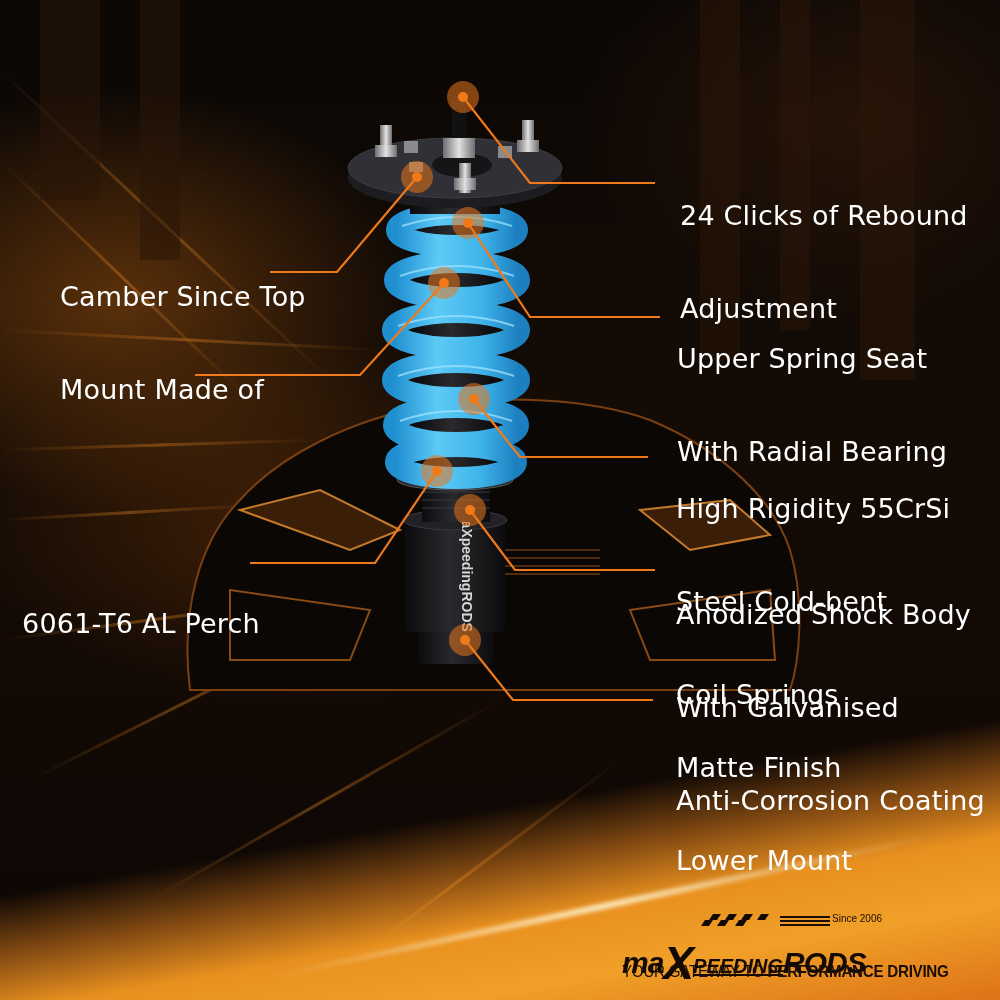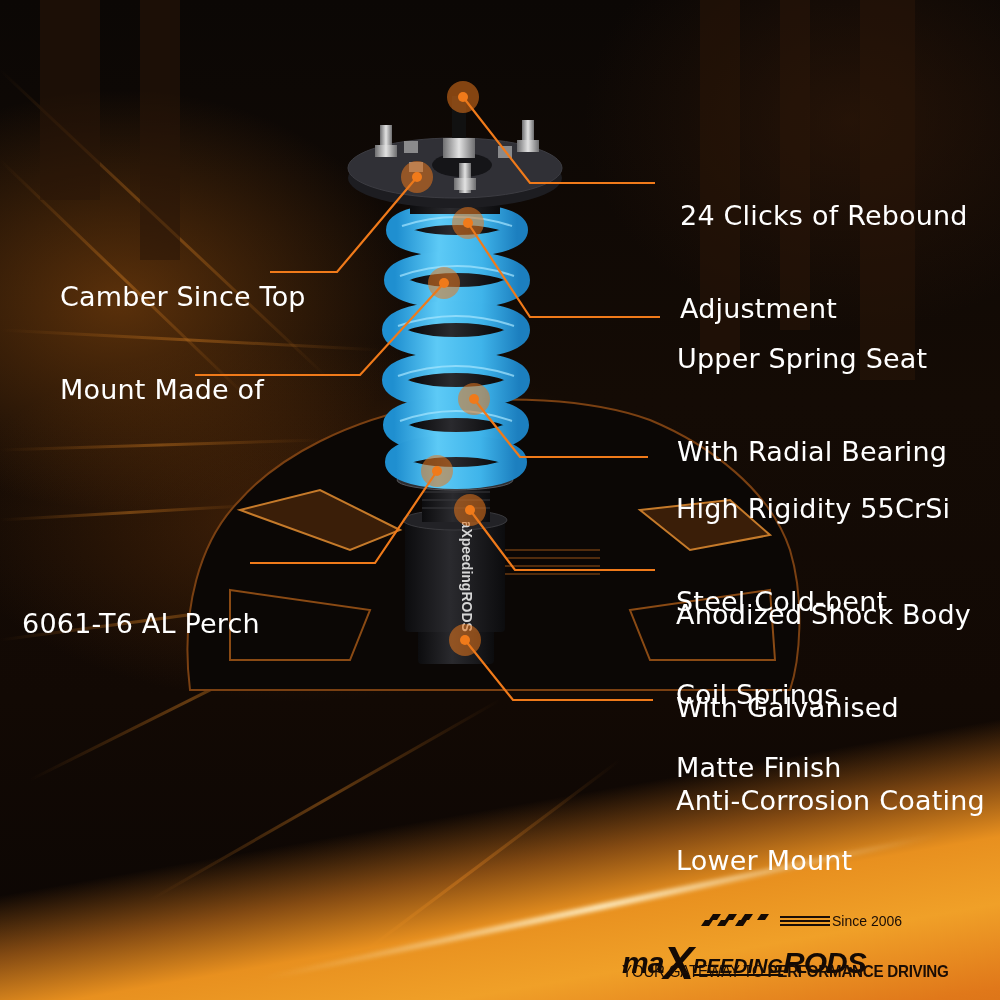--- a/index.html
+++ b/index.html
@@ -18,21 +18,21 @@
   }
   .bottom-glint { position:absolute; left:250px; bottom:90px; width:700px; height:6px; border-radius:50%;
     background: linear-gradient(90deg, transparent, rgba(255,245,210,0.9), transparent);
     transform: rotate(-12deg); filter: blur(2px);
   }
   .car { position:absolute; left:170px; top:360px; width:640px; height:340px; }
   .strut { position:absolute; left:0; top:0; width:1000px; height:1000px; }
   .label { position:absolute; color:#ffffff; font-family:"DejaVu Sans", sans-serif; font-size:27px; line-height:31px; letter-spacing:0.2px; white-space:pre; }
   .label span { display:block; }
   .lines { position:absolute; inset:0; }
-  .since { position:absolute; left:832px; top:913px; font-family:"Liberation Sans", sans-serif; font-size:14px; color:#1a0d05; }
+  .since { position:absolute; left:832px; top:913px; font-family:"Liberation Sans", sans-serif; font-size:10px; color:#1a0d05; }
   .since-lines { position:absolute; left:780px; top:916px; width:50px; height:12px; }
   .since-lines i { display:block; height:1.5px; background:#1a0d05; margin-bottom:2.5px; }
   .brand { position:absolute; left:622px; top:930px; font-family:"Liberation Sans", sans-serif; font-weight:bold; font-style:italic; font-size:30px; color:#140a04; letter-spacing:-1px; }
   .brand .x { font-size:46px; position:relative; top:6px; }
   .brand .small { font-size:20px; letter-spacing:0px; text-decoration: underline; margin-top: 48px; }
   .tagline { position:absolute; left:622px; top:962px; font-family:"Liberation Sans", sans-serif; font-size:16.5px; color:#1a0d05; letter-spacing:-0.3px; transform: scaleX(0.92); transform-origin:left; }
   .tagline b { font-weight:bold; }
 </style>
 </head>
 <body>

